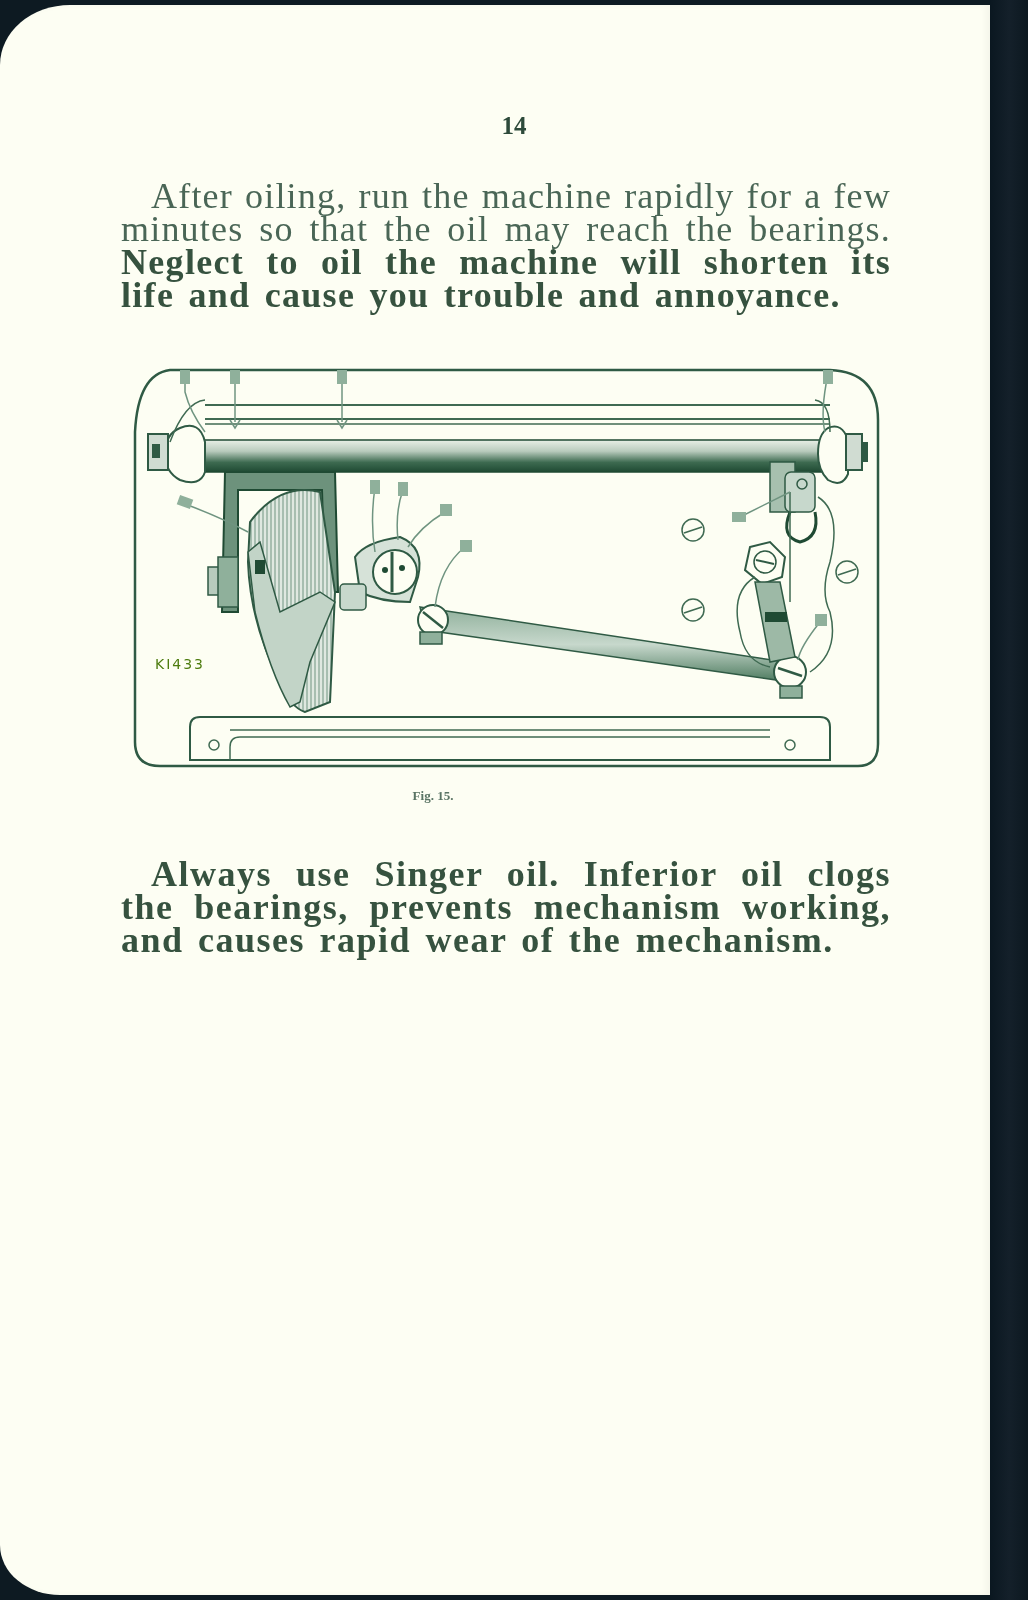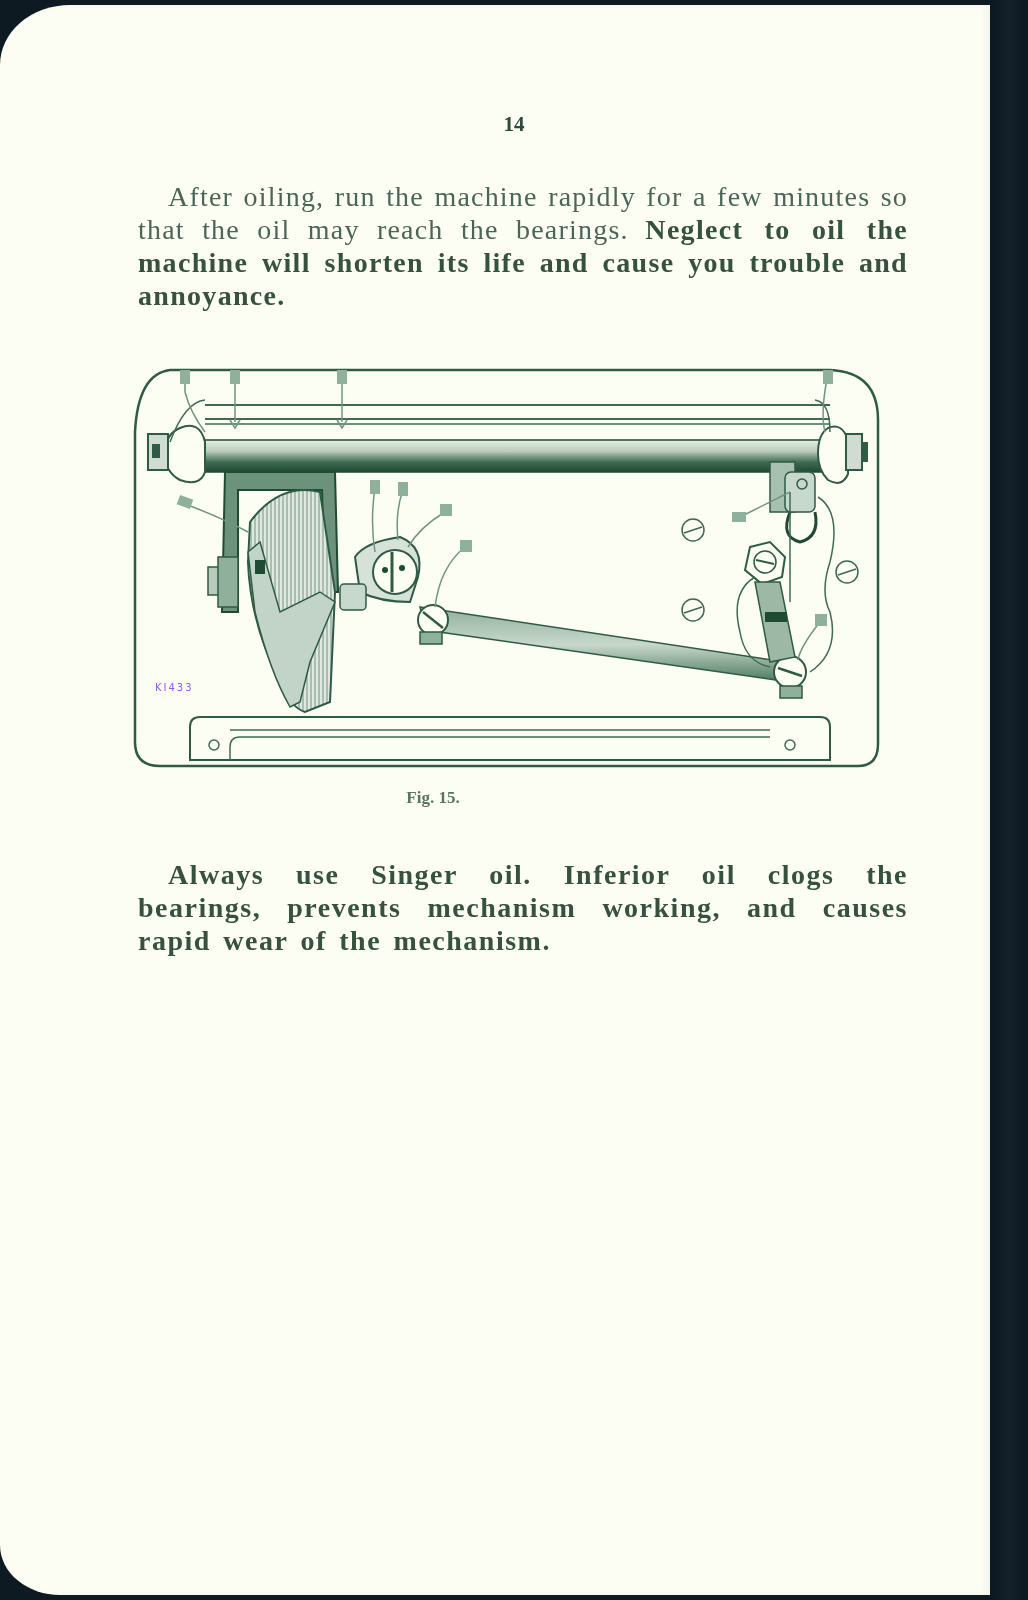--- a/index.html
+++ b/index.html
@@ -16,49 +16,49 @@
       border-top-left-radius: 70px 60px;
       border-bottom-left-radius: 60px 50px;
       box-shadow: inset -4px 0 6px rgba(0,0,0,0.04);
     }
     .page-right-edge {
       position: absolute; right: 0; top: 0; width: 38px; height: 1600px;
       background: linear-gradient(90deg, #0a1720 0%, #14202a 50%, #0c1820 100%);
     }
     .page-number {
       position: absolute; top: 112px; left: 0; width: 1028px;
-      text-align: center; font-weight: bold; font-size: 21px;
+      text-align: center; font-weight: bold; font-size: 25px;
       color: #2d4a3a;
     }
     .para {
-      position: absolute; left: 138px; width: 770px;
-      font-size: 28px; line-height: 33px;
+      position: absolute; left: 121px; width: 770px;
+      font-size: 36px; line-height: 33px;
       color: #3e5a4a;
       text-align: justify;
       letter-spacing: 0.5px;
     }
     .para .indent { display: inline-block; width: 30px; }
     .para .normal { font-weight: normal; color: #4a6656; letter-spacing: 1.2px; }
     .para .bold { font-weight: bold; color: #36523f; letter-spacing: 1.3px; word-spacing: 4px; }
     .para-1 { top: 180px; }
     .para-2 { top: 858px; }
     .para-2 .bold { letter-spacing: 1.5px; }
     .figure {
       position: absolute; left: 130px; top: 362px;
       width: 752px; height: 410px;
     }
     .figure svg { width: 100%; height: 100%; display: block; }
     .figure-label {
-      position: absolute; left: 155px; top: 682px;
-      font-family: "DejaVu Sans", sans-serif; font-size: 10px;
-      color: #8b5cf6; letter-spacing: 2px;
+      position: absolute; left: 155px; top: 656px;
+      font-family: "DejaVu Sans", sans-serif; font-size: 14px;
+      color: #4d7c0f; letter-spacing: 2px;
     }
     .caption {
       position: absolute; top: 788px; left: 0; width: 866px;
-      text-align: center; font-size: 17px; font-weight: bold;
+      text-align: center; font-size: 13px; font-weight: bold;
       color: #5a7464;
     }
   </style>
 </head>
 <body>
 
 <div class="page-right-edge"></div>
 
 <div class="page"></div>
 

